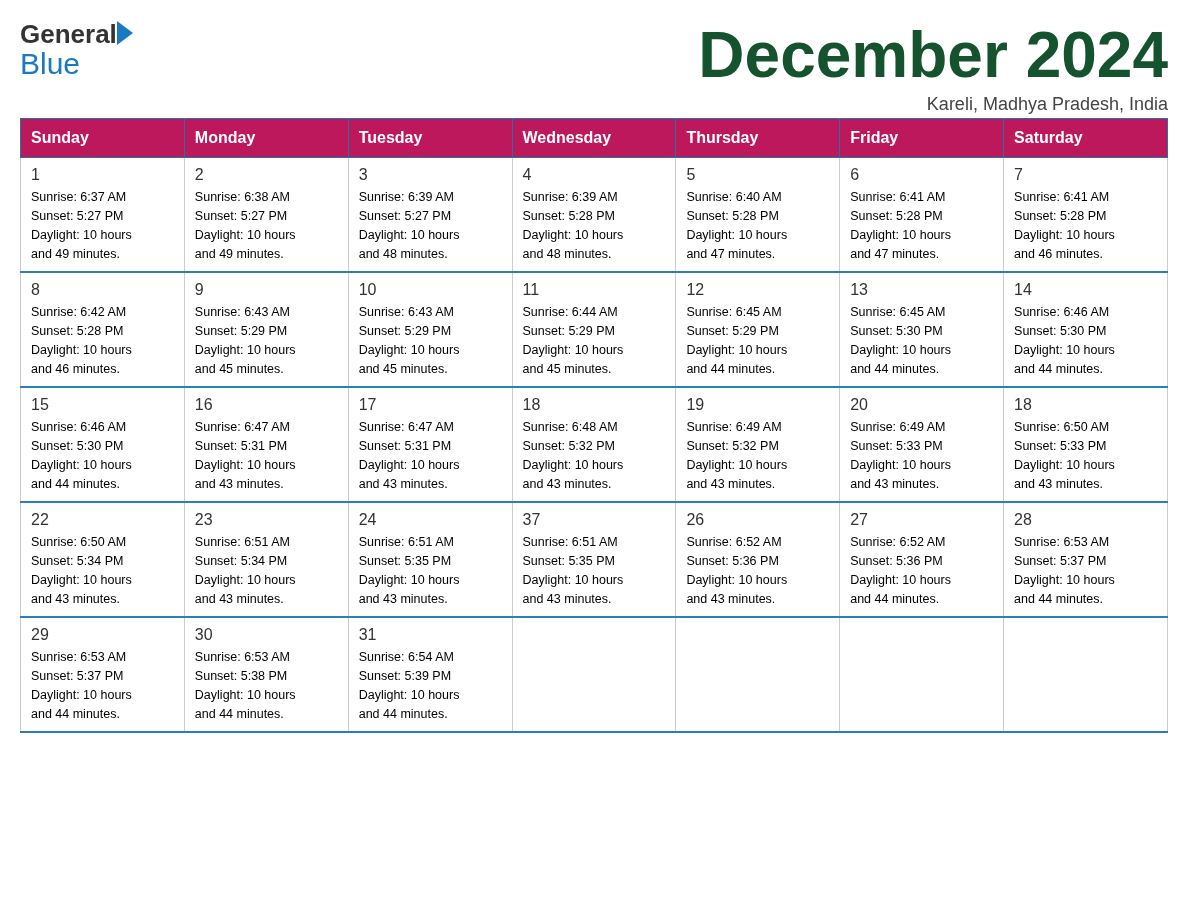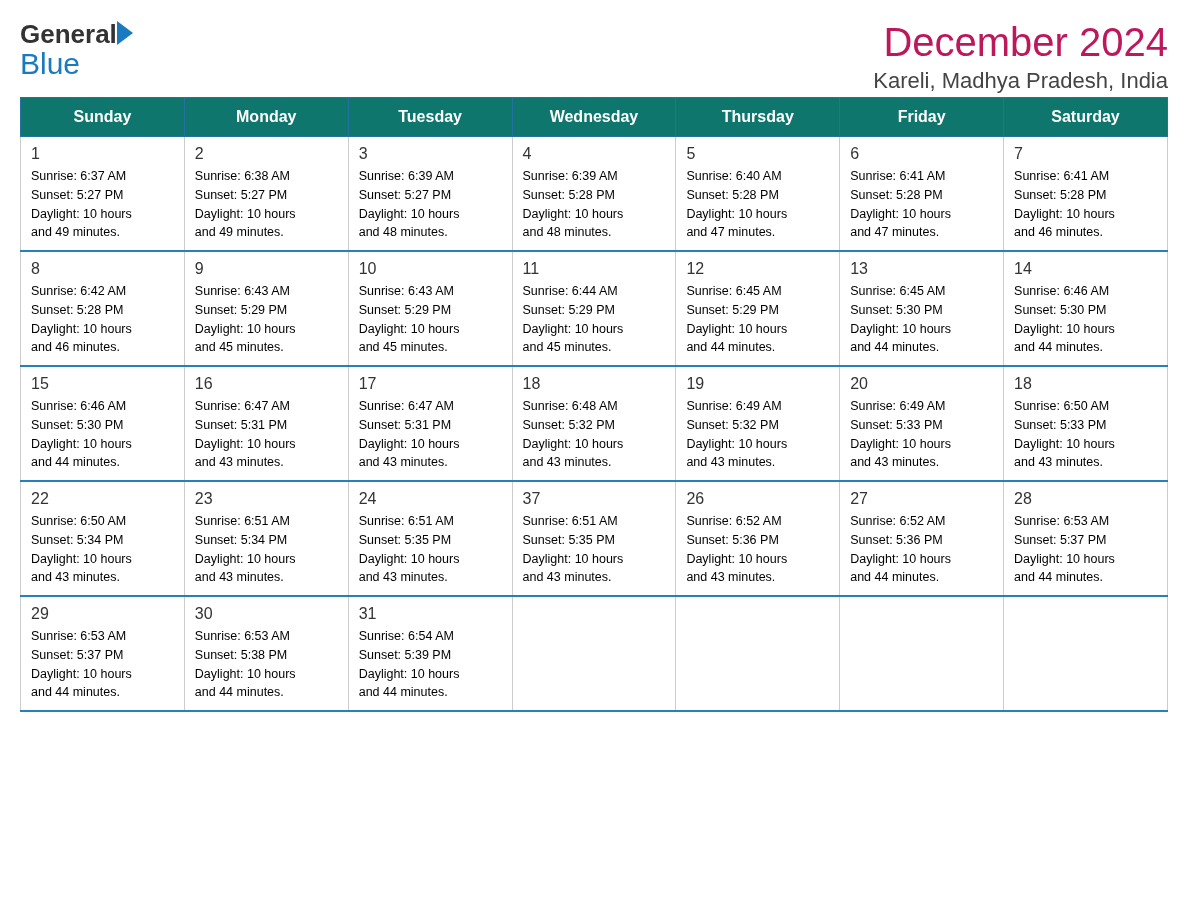--- a/index.html
+++ b/index.html
@@ -13,41 +13,41 @@
     .header {
       display: flex;
       justify-content: space-between;
       align-items: flex-start;
       margin-bottom: 3px;
     }
     .title-block {
       text-align: right;
     }
     .month-title {
-      font-size: 40px;
-      font-weight: normal;
-      color: #be185d;
+      font-size: 64px;
+      font-weight: bold;
+      color: #14532d;
       line-height: 1.1;
     }
     .location-title {
-      font-size: 22px;
+      font-size: 18px;
       color: #444;
       margin-top: 4px;
     }
     table {
       width: 100%;
       border-collapse: collapse;
     }
     thead th {
-      background-color: #0f766e;
+      background-color: #be185d;
       color: #fff;
       font-size: 16px;
       font-weight: bold;
       padding: 10px 10px;
-      text-align: center;
+      text-align: left;
       border: 1px solid #2471a3;
     }
     tbody td {
       vertical-align: top;
       padding: 8px 10px;
       border: 1px solid #ccc;
       font-size: 13px;
       color: #333;
       width: 14.28%;
       min-height: 90px;

